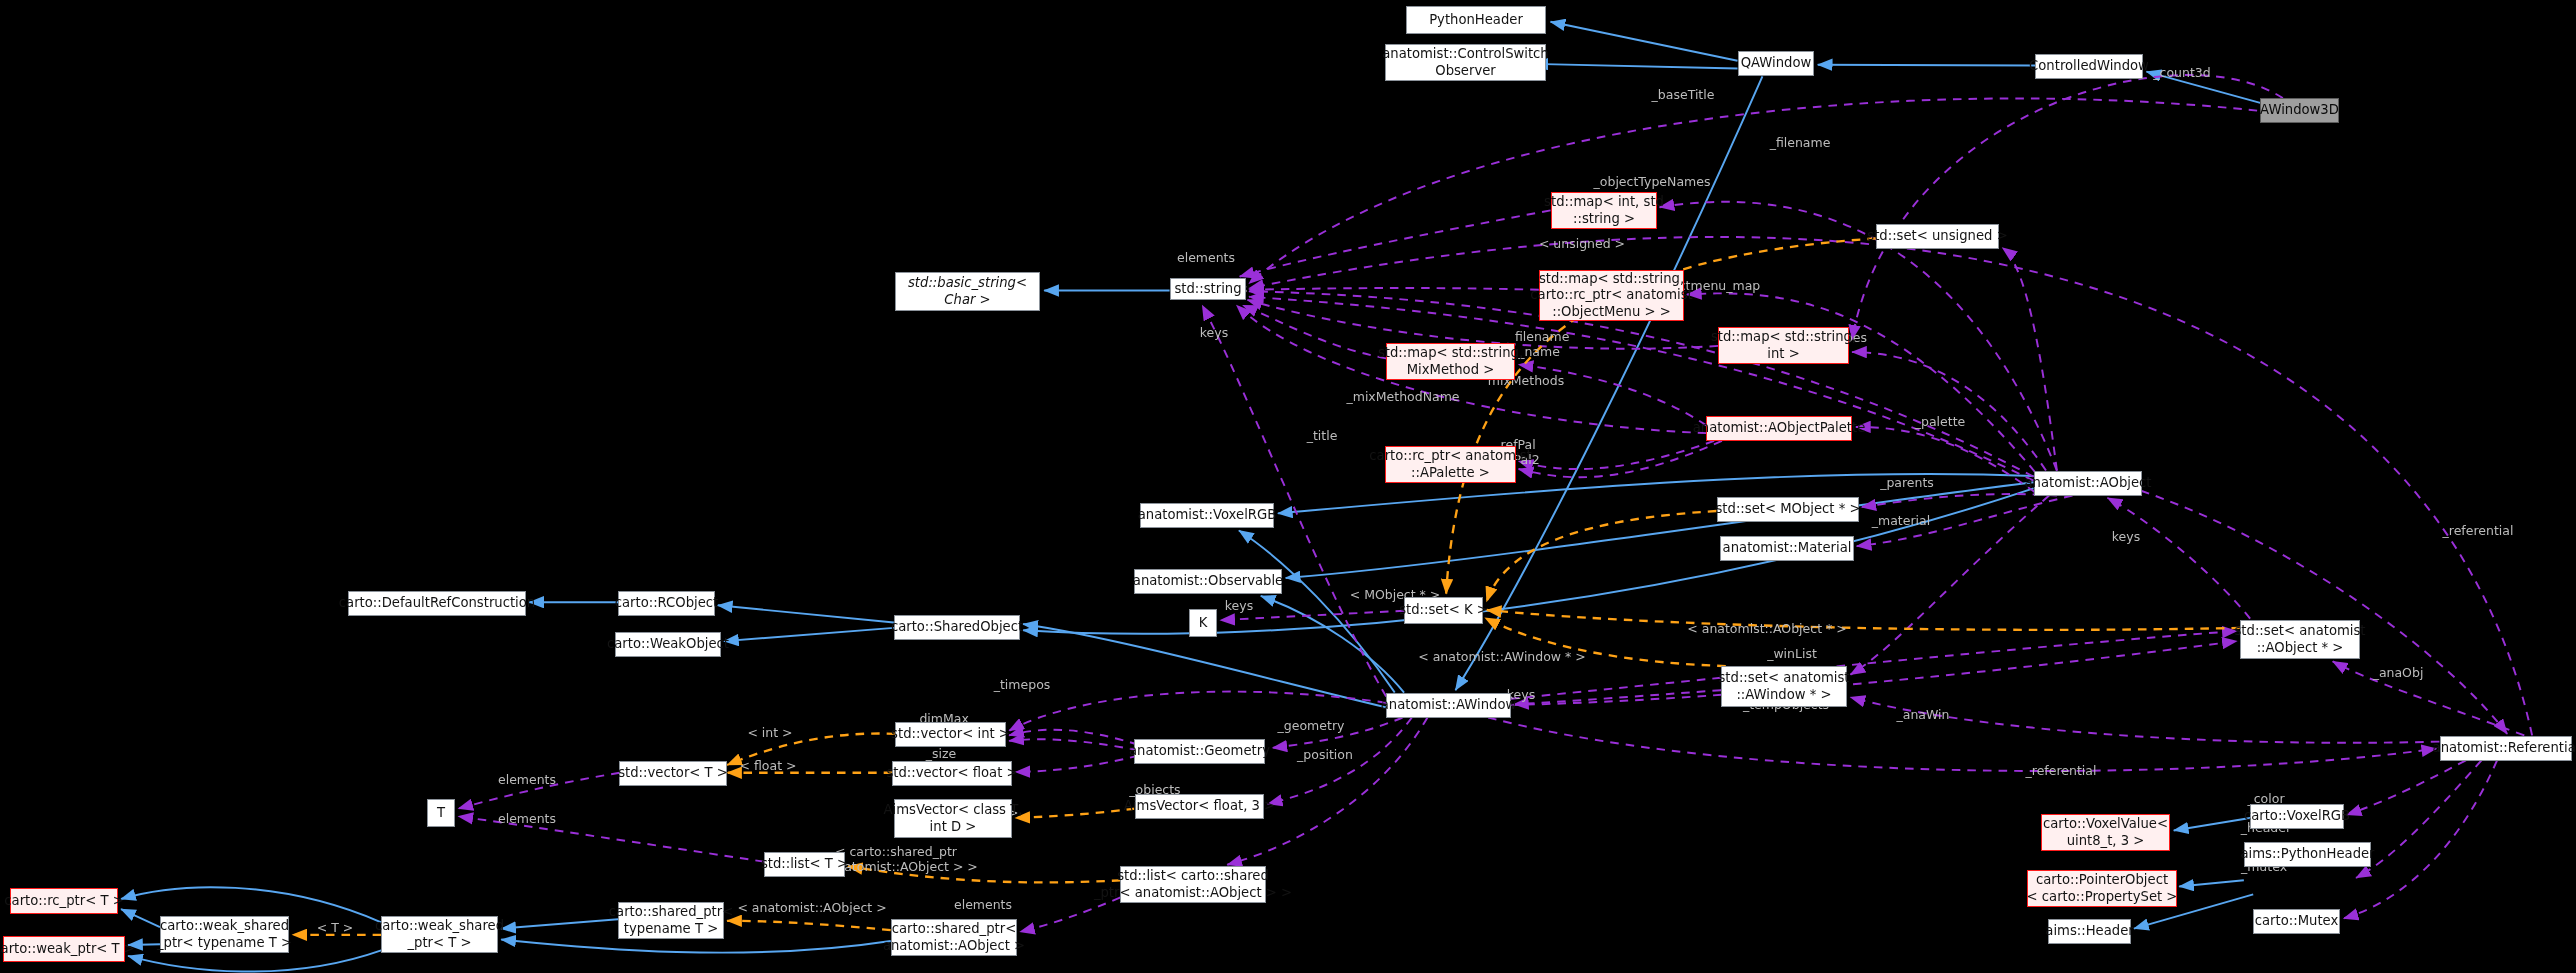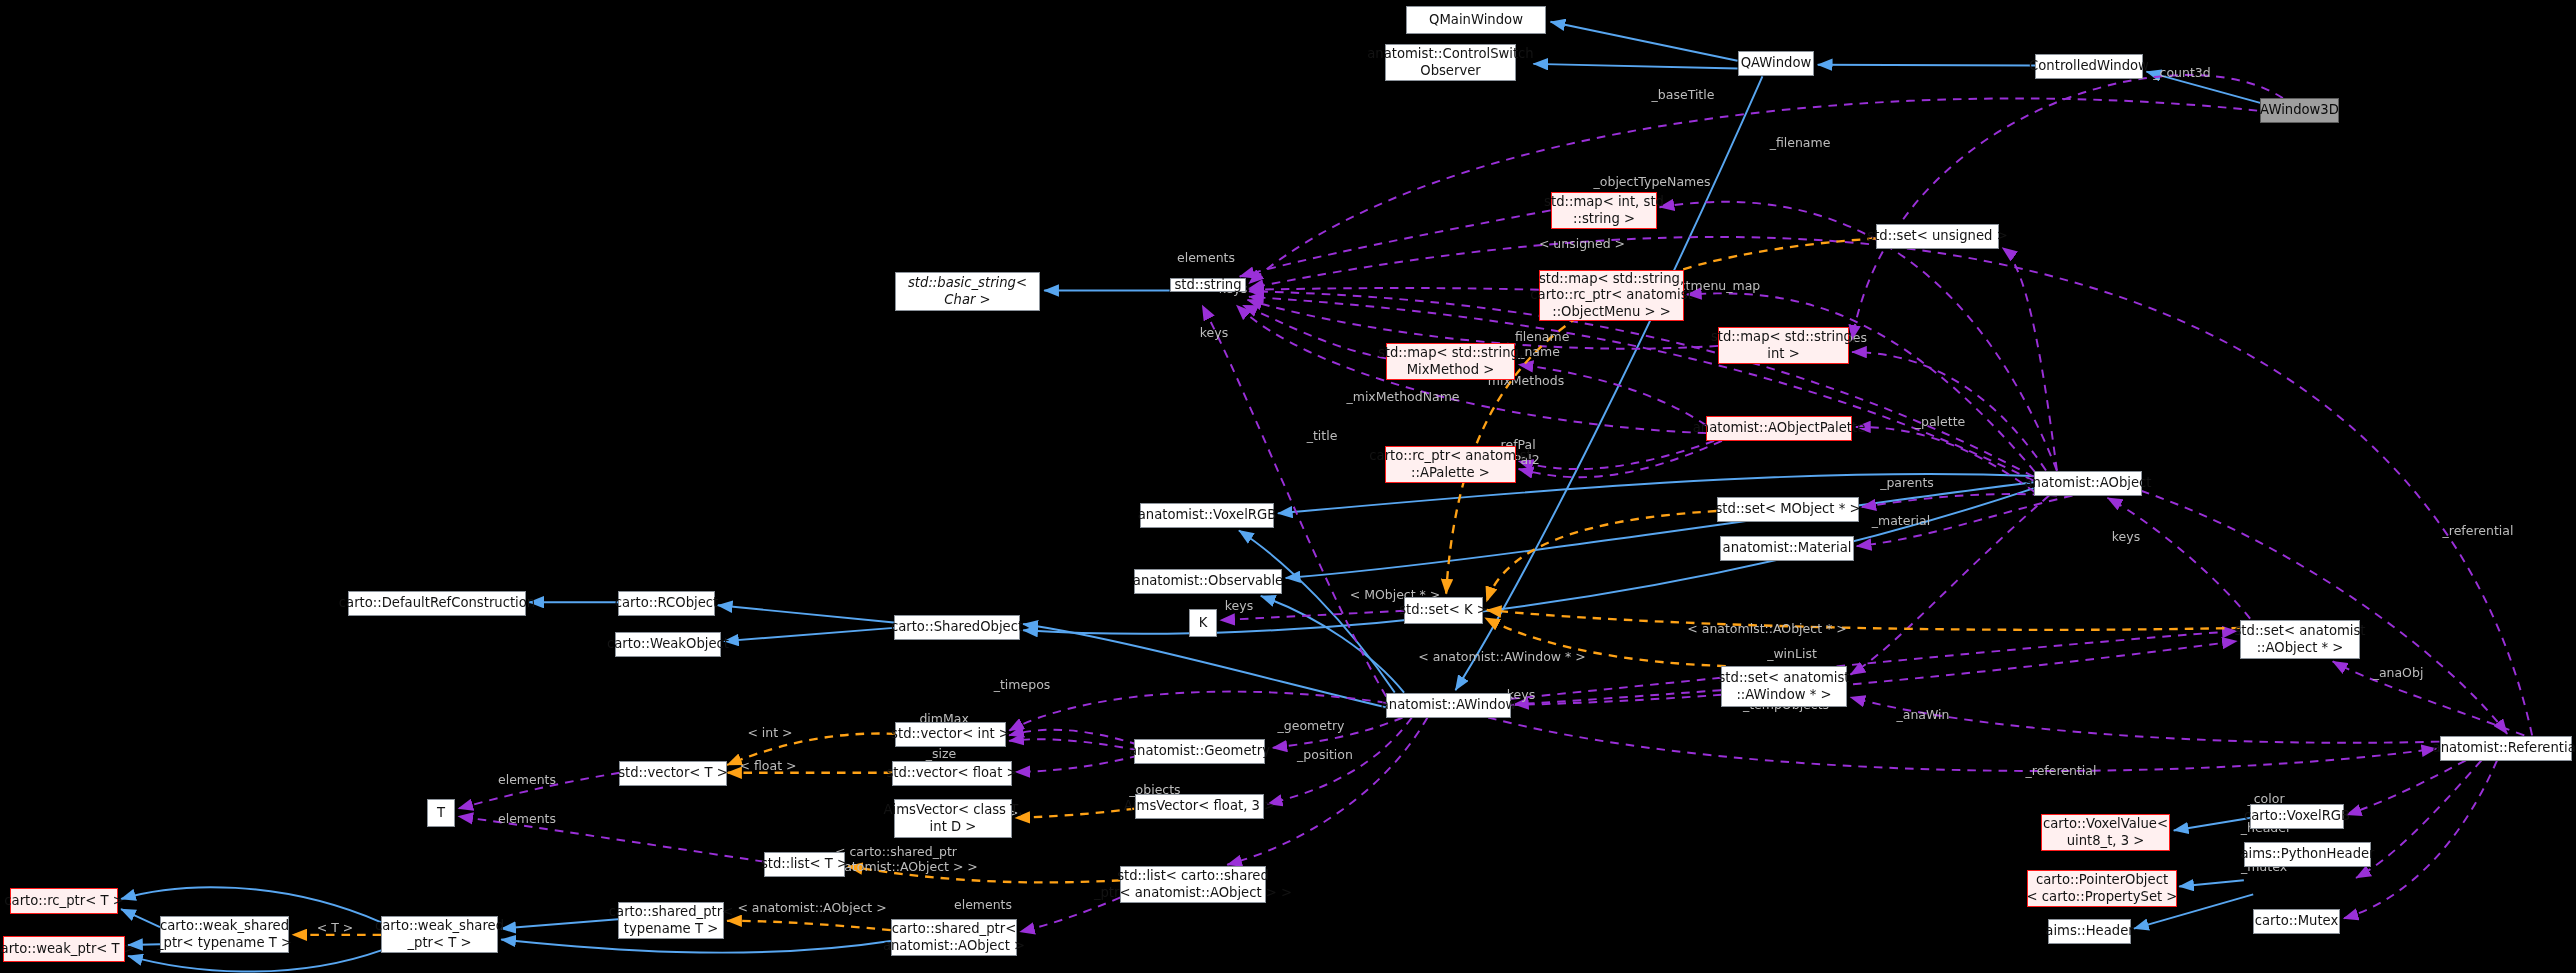--- a/index.html
+++ b/index.html
@@ -156,23 +156,23 @@
     <div class="elabel" style="left: 1395px; top: 594px;">&lt; MObject * &gt;</div>
     <div class="elabel" style="left: 1767px; top: 628px;">&lt; anatomist::AObject * &gt;</div>
     <div class="elabel" style="left: 1502px; top: 656px;">&lt; anatomist::AWindow * &gt;</div>
     <div class="elabel" style="left: 770px; top: 732px;">&lt; int &gt;</div>
     <div class="elabel" style="left: 768px; top: 765px;">&lt; float &gt;</div>
     <div class="elabel" style="left: 982px; top: 812px;">&lt; float, 3 &gt;</div>
     <div class="elabel" style="left: 896px; top: 859px;">&lt; carto::shared_ptr<br>&lt; anatomist::AObject &gt; &gt;</div>
     <div class="elabel" style="left: 335px; top: 927px;">&lt; T &gt;</div>
     <div class="elabel" style="left: 812px; top: 907px;">&lt; anatomist::AObject &gt;</div>
     <div class="node normal" style="left: 1406px; top: 6.2px; width: 140px; height: 28px;">
-      <span>QMainWindow</span>
-    </div>
-    <div class="node normal" style="left: 1385px; top: 44px; width: 131px; height: 37px;">
+      <span>PythonHeader</span>
+    </div>
+    <div class="node normal" style="left: 1385px; top: 44px; width: 161px; height: 37px;">
       <span>anatomist::ControlSwitch<br>Observer</span>
     </div>
     <div class="node normal" style="left: 1738px; top: 51px; width: 76px; height: 25px;">
       <span>QAWindow</span>
     </div>
     <div class="node normal" style="left: 2035px; top: 54px; width: 108px; height: 25px;">
       <span>ControlledWindow</span>
     </div>
     <div class="node current" style="left: 2260px; top: 98px; width: 79px; height: 25px;">
       <span>AWindow3D</span>
@@ -194,21 +194,21 @@
     </div>
     <div class="node hl" style="left: 1706px; top: 416px; width: 146px; height: 25px;">
       <span>anatomist::AObjectPalette</span>
     </div>
     <div class="node hl" style="left: 1385px; top: 446px; width: 131px; height: 37px;">
       <span>carto::rc_ptr&lt; anatomist<br>::APalette &gt;</span>
     </div>
     <div class="node normal" style="left: 895px; top: 272px; width: 145px; height: 39px; font-style: italic;">
       <span>std::basic_string&lt;<br>Char &gt;</span>
     </div>
-    <div class="node normal" style="left: 1170px; top: 278px; width: 76px; height: 14px; justify-content: center;">
+    <div class="node normal" style="left: 1170px; top: 278px; width: 76px; height: 22px; justify-content: center;">
       <span>std::string</span>
     </div>
     <div class="node normal" style="left: 1140px; top: 503px; width: 134px; height: 25px;">
       <span>anatomist::VoxelRGB</span>
     </div>
     <div class="node normal" style="left: 1717px; top: 497px; width: 142px; height: 25px;">
       <span>std::set&lt; MObject * &gt;</span>
     </div>
     <div class="node normal" style="left: 1720px; top: 536px; width: 134px; height: 25px;">
       <span>anatomist::Material</span>

